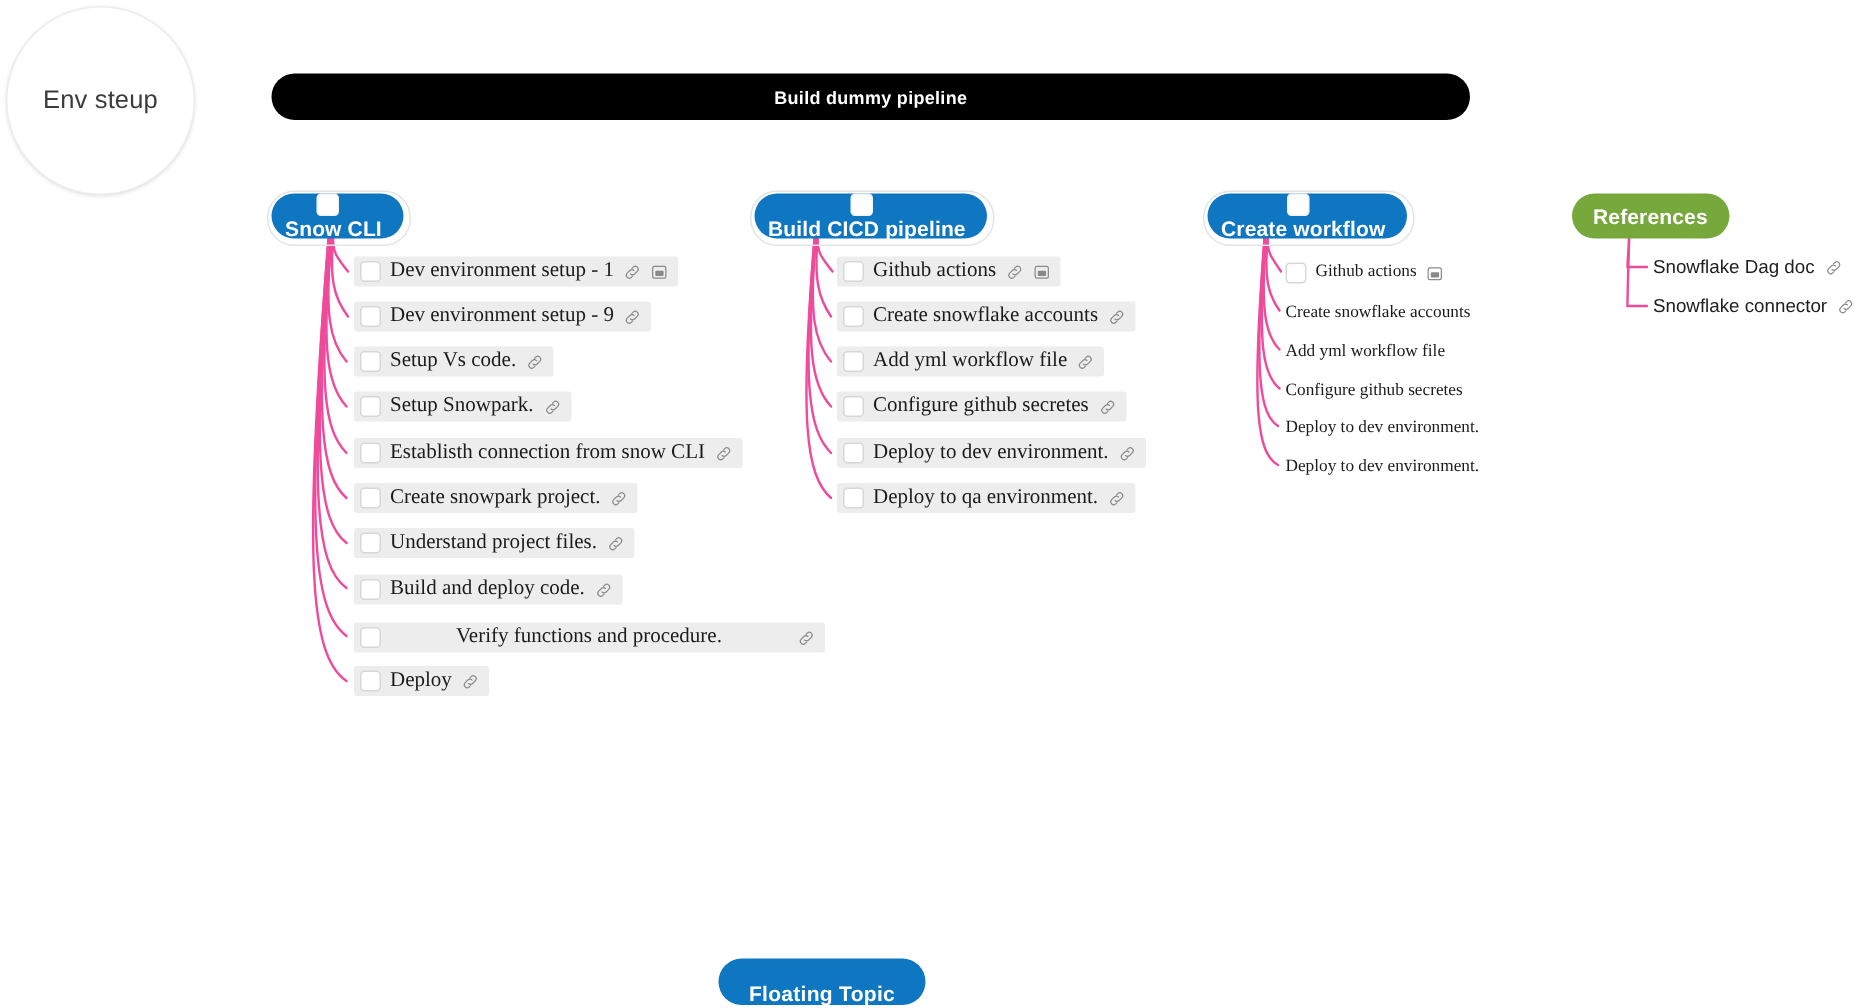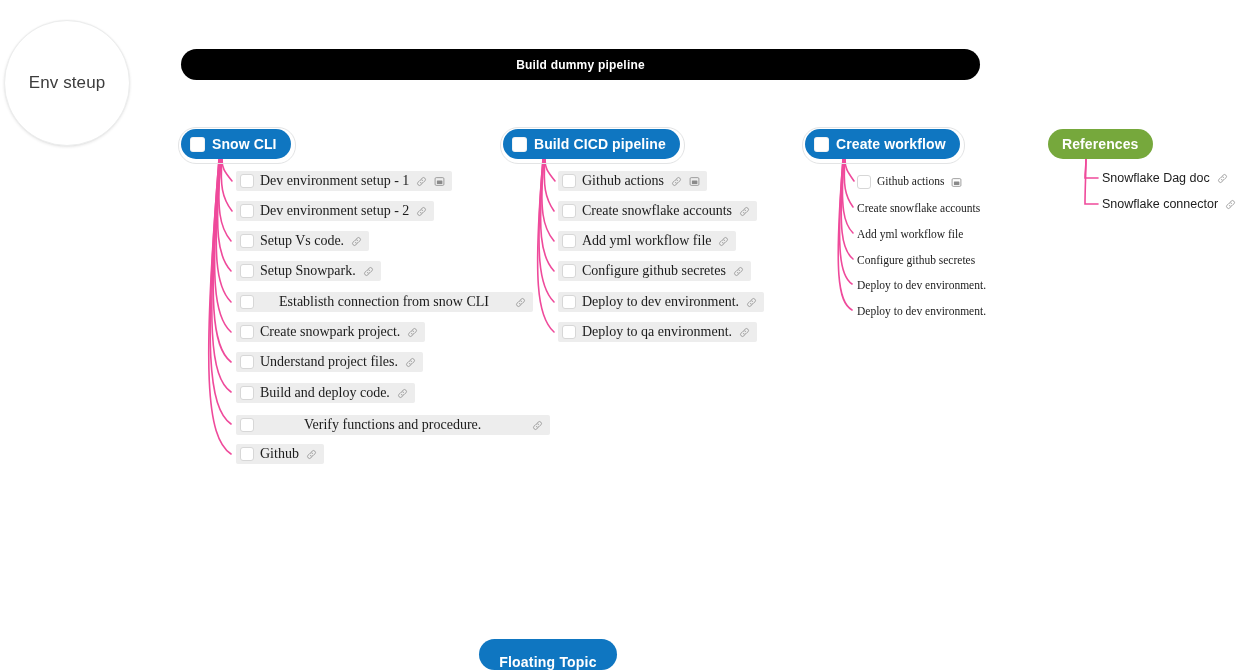--- a/index.html
+++ b/index.html
@@ -28,21 +28,21 @@
     width: 1240px;
     height: 672px;
     pointer-events: none;
     z-index: 1;
   }
 
   
   .circle-topic {
     position: absolute;
     left: 4px;
-    top: 20px;
+    top: 4px;
     width: 124px;
     height: 124px;
     border-radius: 50%;
     background: #ffffff;
     border: 1px solid #eceded;
     box-shadow: 0 1px 3px rgba(0,0,0,0.10), 0 0 0 0.5px rgba(0,0,0,0.02);
     display: flex;
     align-items: center;
     justify-content: center;
     z-index: 3;
@@ -81,21 +81,21 @@
     position: absolute;
     height: 30px;
     border-radius: 15px;
     display: inline-flex;
     align-items: center;
     padding: 0 14px 0 9px;
     z-index: 3;
     box-sizing: border-box;
     white-space: nowrap;
   }
-  .branch-head.blue { background: #0f76c1; }
+  .branch-head.blue { background: #0f76c1; flex-direction: column; }
   .branch-head.green { background: #76a83c; }
   .branch-head .label {
     color: #ffffff;
     font-size: 14px;
     font-weight: bold;
     font-family: "Liberation Sans", sans-serif;
     letter-spacing: 0.1px;
   }
   .branch-head .cb {
     width: 15px;
@@ -257,21 +257,21 @@
     <span class="ic">
         <svg width="11" height="11" viewBox="0 0 16 16">
           <rect x="1.6" y="2.4" width="12.8" height="11.2" rx="1.6" fill="none" stroke="currentColor" stroke-width="1.2"></rect>
           <rect x="4.2" y="6.6" width="8" height="5" rx="0.8" fill="currentColor"></rect>
         </svg>
       </span>
   </div>
 
   <div class="leaf" style="left:236px; top:201px;">
     <span class="cb"></span>
-    <span class="txt">Dev environment setup - 2</span>
+    <span class="txt">Dev environment setup - 9</span>
     <span class="ic">
         <svg width="11" height="11" viewBox="0 0 16 16">
           <path d="M6.3 9.7a2.8 2.8 0 0 0 4 0l2.6-2.6a2.8 2.8 0 1 0-4-4l-1.2 1.2" fill="none" stroke="currentColor" stroke-width="1.1" stroke-linecap="round"></path>
           <path d="M9.7 6.3a2.8 2.8 0 0 0-4 0L3.1 8.9a2.8 2.8 0 1 0 4 4l1.2-1.2" fill="none" stroke="currentColor" stroke-width="1.1" stroke-linecap="round"></path>
         </svg>
       </span>
   </div>
 
   <div class="leaf" style="left:236px; top:231px;">
     <span class="cb"></span>
@@ -288,21 +288,21 @@
     <span class="cb"></span>
     <span class="txt">Setup Snowpark.</span>
     <span class="ic">
         <svg width="11" height="11" viewBox="0 0 16 16">
           <path d="M6.3 9.7a2.8 2.8 0 0 0 4 0l2.6-2.6a2.8 2.8 0 1 0-4-4l-1.2 1.2" fill="none" stroke="currentColor" stroke-width="1.1" stroke-linecap="round"></path>
           <path d="M9.7 6.3a2.8 2.8 0 0 0-4 0L3.1 8.9a2.8 2.8 0 1 0 4 4l1.2-1.2" fill="none" stroke="currentColor" stroke-width="1.1" stroke-linecap="round"></path>
         </svg>
       </span>
   </div>
 
-  <div class="leaf" style="left:236px; top:292px;gap:19px;">
+  <div class="leaf" style="left:236px; top:292px;">
     <span class="cb"></span>
     <span class="txt">Establisth connection from snow CLI</span>
     <span class="ic">
         <svg width="11" height="11" viewBox="0 0 16 16">
           <path d="M6.3 9.7a2.8 2.8 0 0 0 4 0l2.6-2.6a2.8 2.8 0 1 0-4-4l-1.2 1.2" fill="none" stroke="currentColor" stroke-width="1.1" stroke-linecap="round"></path>
           <path d="M9.7 6.3a2.8 2.8 0 0 0-4 0L3.1 8.9a2.8 2.8 0 1 0 4 4l1.2-1.2" fill="none" stroke="currentColor" stroke-width="1.1" stroke-linecap="round"></path>
         </svg>
       </span>
   </div>
 
@@ -345,21 +345,21 @@
     <span class="ic">
         <svg width="11" height="11" viewBox="0 0 16 16">
           <path d="M6.3 9.7a2.8 2.8 0 0 0 4 0l2.6-2.6a2.8 2.8 0 1 0-4-4l-1.2 1.2" fill="none" stroke="currentColor" stroke-width="1.1" stroke-linecap="round"></path>
           <path d="M9.7 6.3a2.8 2.8 0 0 0-4 0L3.1 8.9a2.8 2.8 0 1 0 4 4l1.2-1.2" fill="none" stroke="currentColor" stroke-width="1.1" stroke-linecap="round"></path>
         </svg>
       </span>
   </div>
 
   <div class="leaf" style="left:236px; top:444px;">
     <span class="cb"></span>
-    <span class="txt">Github</span>
+    <span class="txt">Deploy</span>
     <span class="ic">
         <svg width="11" height="11" viewBox="0 0 16 16">
           <path d="M6.3 9.7a2.8 2.8 0 0 0 4 0l2.6-2.6a2.8 2.8 0 1 0-4-4l-1.2 1.2" fill="none" stroke="currentColor" stroke-width="1.1" stroke-linecap="round"></path>
           <path d="M9.7 6.3a2.8 2.8 0 0 0-4 0L3.1 8.9a2.8 2.8 0 1 0 4 4l1.2-1.2" fill="none" stroke="currentColor" stroke-width="1.1" stroke-linecap="round"></path>
         </svg>
       </span>
   </div>
 
   <div class="branch-head blue halo" style="left:503px; top:129px;">
     <span class="cb"></span>

